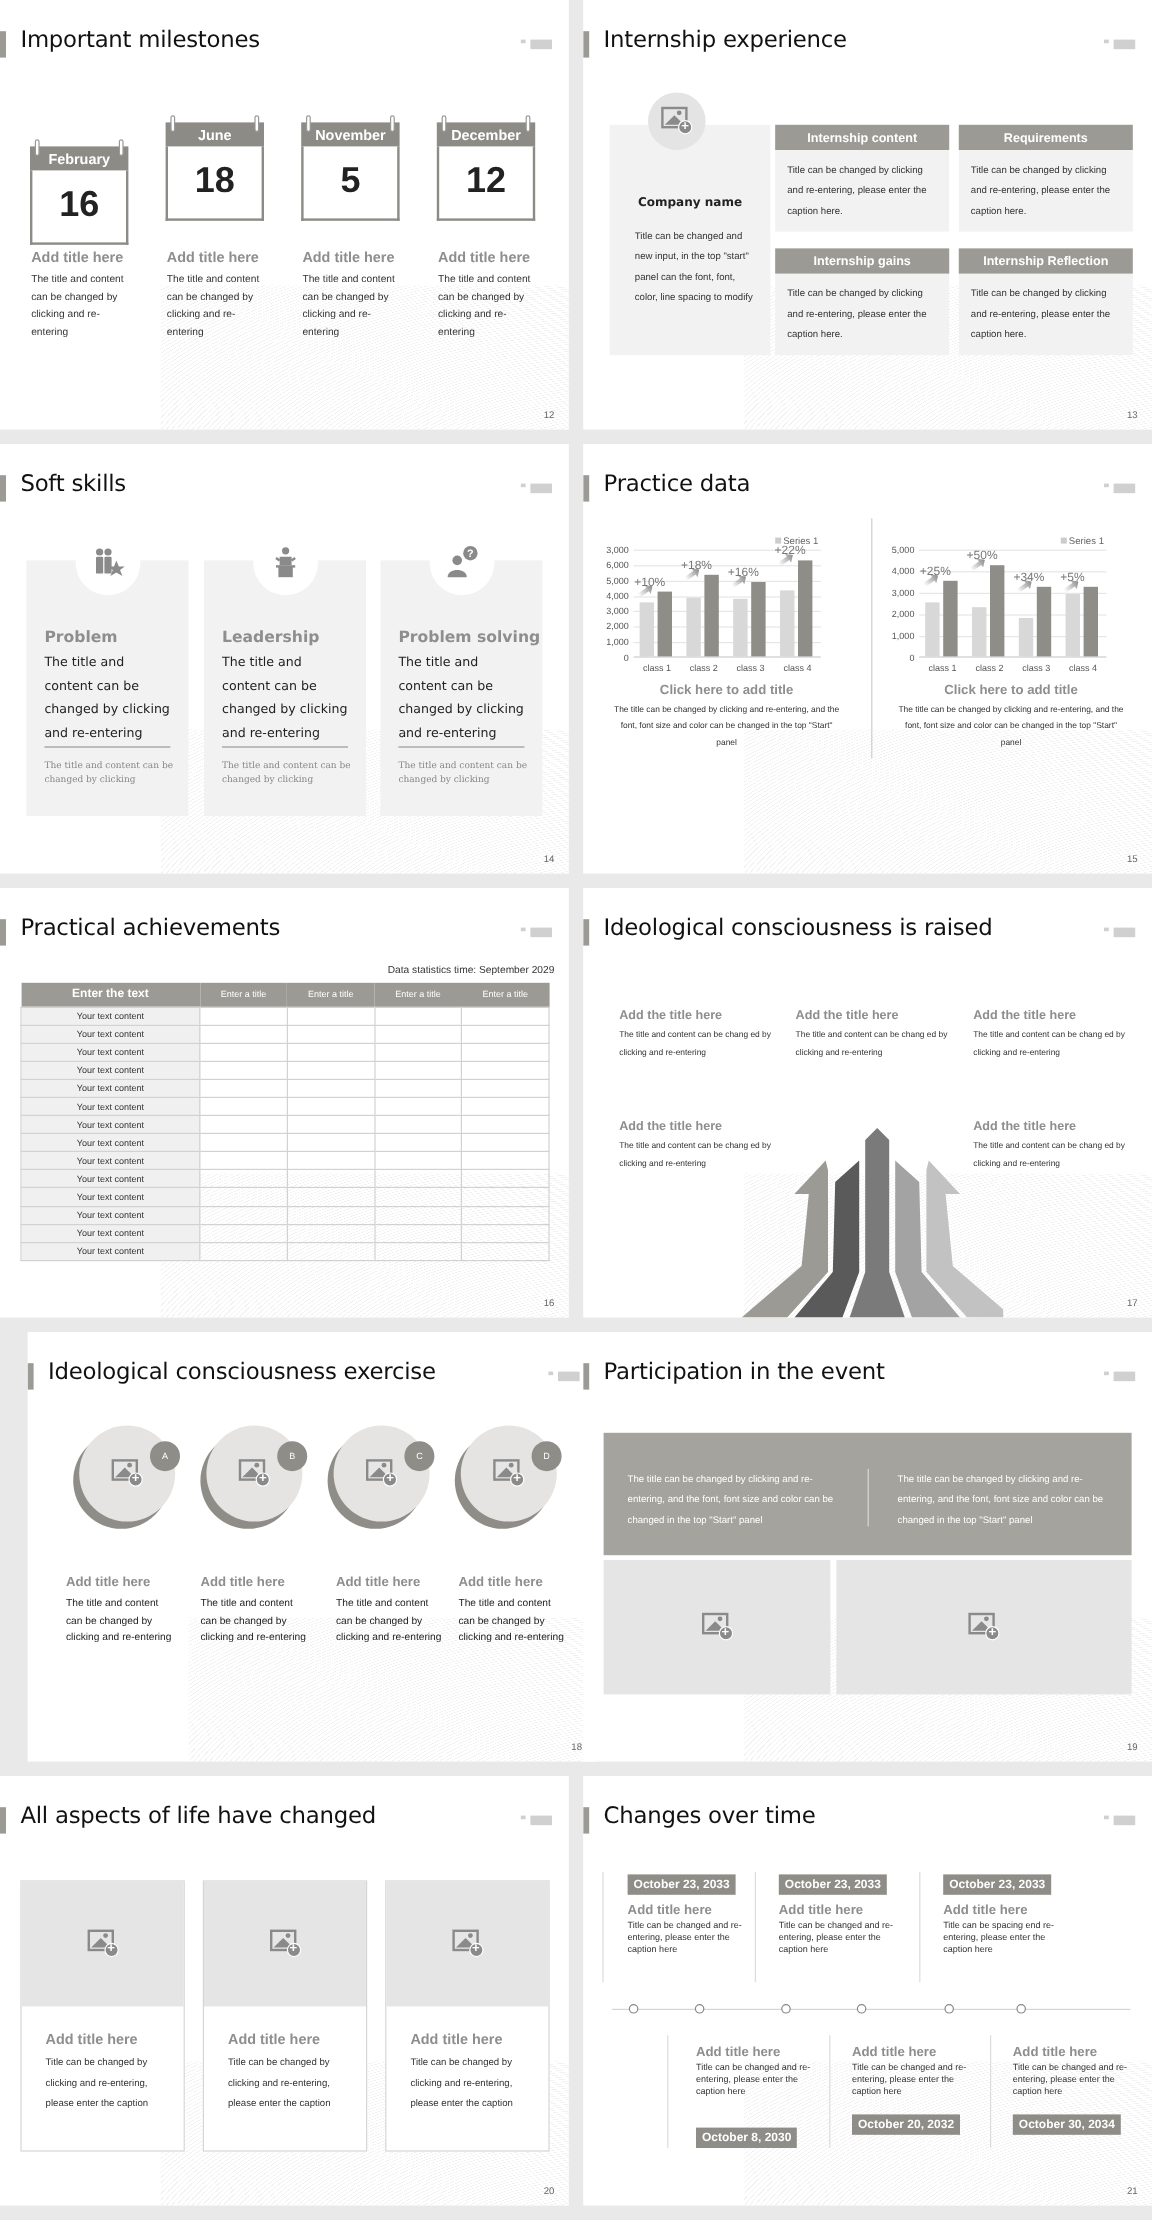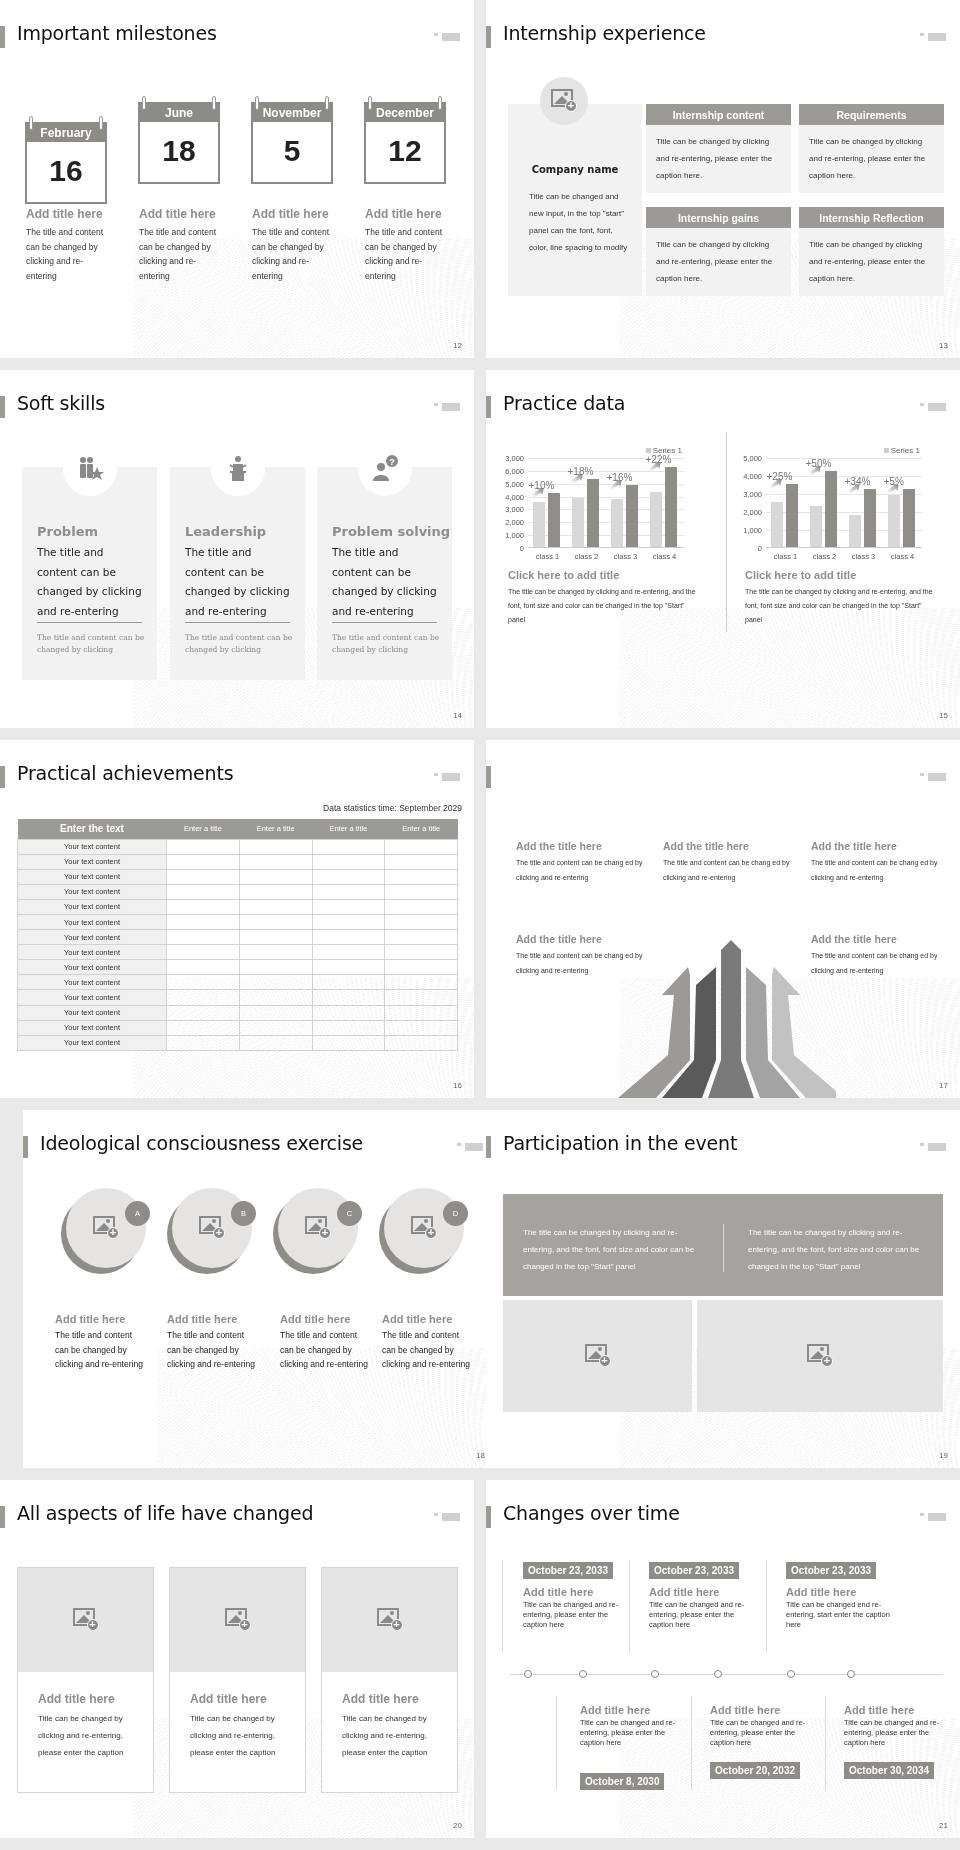--- a/index.html
+++ b/index.html
@@ -61,21 +61,21 @@
   .chart .yaxis { position: absolute; left: 0; top: 12px; width: 28px; height: 90px; }
   .chart .yaxis span { position: absolute; right: 2px; font-size: 7.5px; color: #555; transform: translateY(-50%); }
   .chart .plot { position: absolute; left: 30px; top: 12px; right: 4px; height: 90px; border-bottom: 1px solid #ccc; }
   .chart .grid { position: absolute; left: 0; right: 0; border-top: 1px solid #e6e6e6; }
   .chart .grp { position: absolute; bottom: 0; width: 34px; height: 100%; }
   .chart .bar-a { position: absolute; bottom: 0; left: 2px; width: 12px; background: #d8d8d8; }
   .chart .bar-b { position: absolute; bottom: 0; left: 17px; width: 12px; background: #8f8d87; }
   .chart .pct { position: absolute; font-size: 10px; color: #777; white-space: nowrap; }
   .chart .arr { position: absolute; width: 14px; height: 9px; background: linear-gradient(90deg, rgba(140,140,140,0), #8a8a8a); transform: rotate(-35deg); clip-path: polygon(0 30%, 65% 30%, 65% 0, 100% 50%, 65% 100%, 65% 70%, 0 70%); }
   .chart .xlab { position: absolute; bottom: -14px; width: 40px; text-align: center; font-size: 7.5px; color: #555; }
-  .c-text { position: absolute; top: 199px; width: 195px; }
+  .c-text { position: absolute; top: 199px; width: 195px; text-align: center; }
   .c-text h4 { font-size: 11px; color: #8e8e8e; margin-bottom: 4px; }
   .c-text p { font-size: 7px; line-height: 14px; color: #333; }
   .c-div { position: absolute; left: 240px; top: 62px; height: 200px; border-left: 1px solid #ccc; }
 
   
   .stat-time { position: absolute; right: 12px; top: 63px; font-size: 8.5px; color: #333; }
   table.ach { position: absolute; left: 17px; top: 79px; width: 441px; border-collapse: collapse; font-size: 7.5px; }
   table.ach th { background: #9c9a94; color: #fff; height: 20px; font-weight: normal; font-size: 7.5px; }
   table.ach th.first { font-weight: bold; font-size: 10px; width: 149px; }
   table.ach td { height: 15.1px; border: 1px solid #d2d2d2; }
@@ -500,20 +500,21 @@
           <td></td>
         </tr>
       </tbody>
   </table>
   <div class="page-num">16</div>
 </div>
 
 <div class="slide" style="left:486px;top:740px;">
   <div class="wave"></div>
   <div class="title-bar"></div>
+  <div class="slide-title">Ideological consciousness is raised</div>
   <div class="logo">
       <i style="left:0;top:3px;width:4px;height:3px;"></i>
       <i style="left:8px;top:3px;width:18px;height:8px;"></i>
     </div>
 
   <div class="ideo-item" style="left:30px;top:100px;">
       <h4>Add the title here</h4>
       <p>The title and content can be chang ed by clicking and re-entering</p>
     </div>
   <div class="ideo-item" style="left:177px;top:100px;">
@@ -720,19 +721,19 @@
   <div class="tl-line"></div>
   <div class="tl-dot" style="left:38px;"></div>
   <div class="tl-dot" style="left:93px;"></div>
   <div class="tl-dot" style="left:165px;"></div>
   <div class="tl-dot" style="left:228px;"></div>
   <div class="tl-dot" style="left:301px;"></div>
   <div class="tl-dot" style="left:361px;"></div>
 
   <div class="tl-card" style="left:37px;top:80px;"><span class="date">October 23, 2033</span><h4>Add title here</h4><p>Title can be changed and re-entering, please enter the caption here</p></div>
   <div class="tl-card" style="left:163px;top:80px;"><span class="date">October 23, 2033</span><h4>Add title here</h4><p>Title can be changed and re-entering, please enter the caption here</p></div>
-  <div class="tl-card" style="left:300px;top:80px;"><span class="date">October 23, 2033</span><h4>Add title here</h4><p>Title can be changed end re-entering, start enter the caption here</p></div>
+  <div class="tl-card" style="left:300px;top:80px;"><span class="date">October 23, 2033</span><h4>Add title here</h4><p>Title can be spacing end re-entering, please enter the caption here</p></div>
 
   <div class="tl-card" style="left:94px;top:224px;"><h4 style="margin-top:0;">Add title here</h4><p>Title can be changed and re-entering, please enter the caption here</p><span class="date" style="margin-top:25px;">October 8, 2030</span></div>
   <div class="tl-card" style="left:224px;top:224px;"><h4 style="margin-top:0;">Add title here</h4><p>Title can be changed and re-entering, please enter the caption here</p><span class="date" style="margin-top:14px;">October 20, 2032</span></div>
   <div class="tl-card" style="left:358px;top:224px;"><h4 style="margin-top:0;">Add title here</h4><p>Title can be changed and re-entering, please enter the caption here</p><span class="date" style="margin-top:14px;">October 30, 2034</span></div>
   <div class="page-num">21</div>
 </div>
 
 </body></html>

